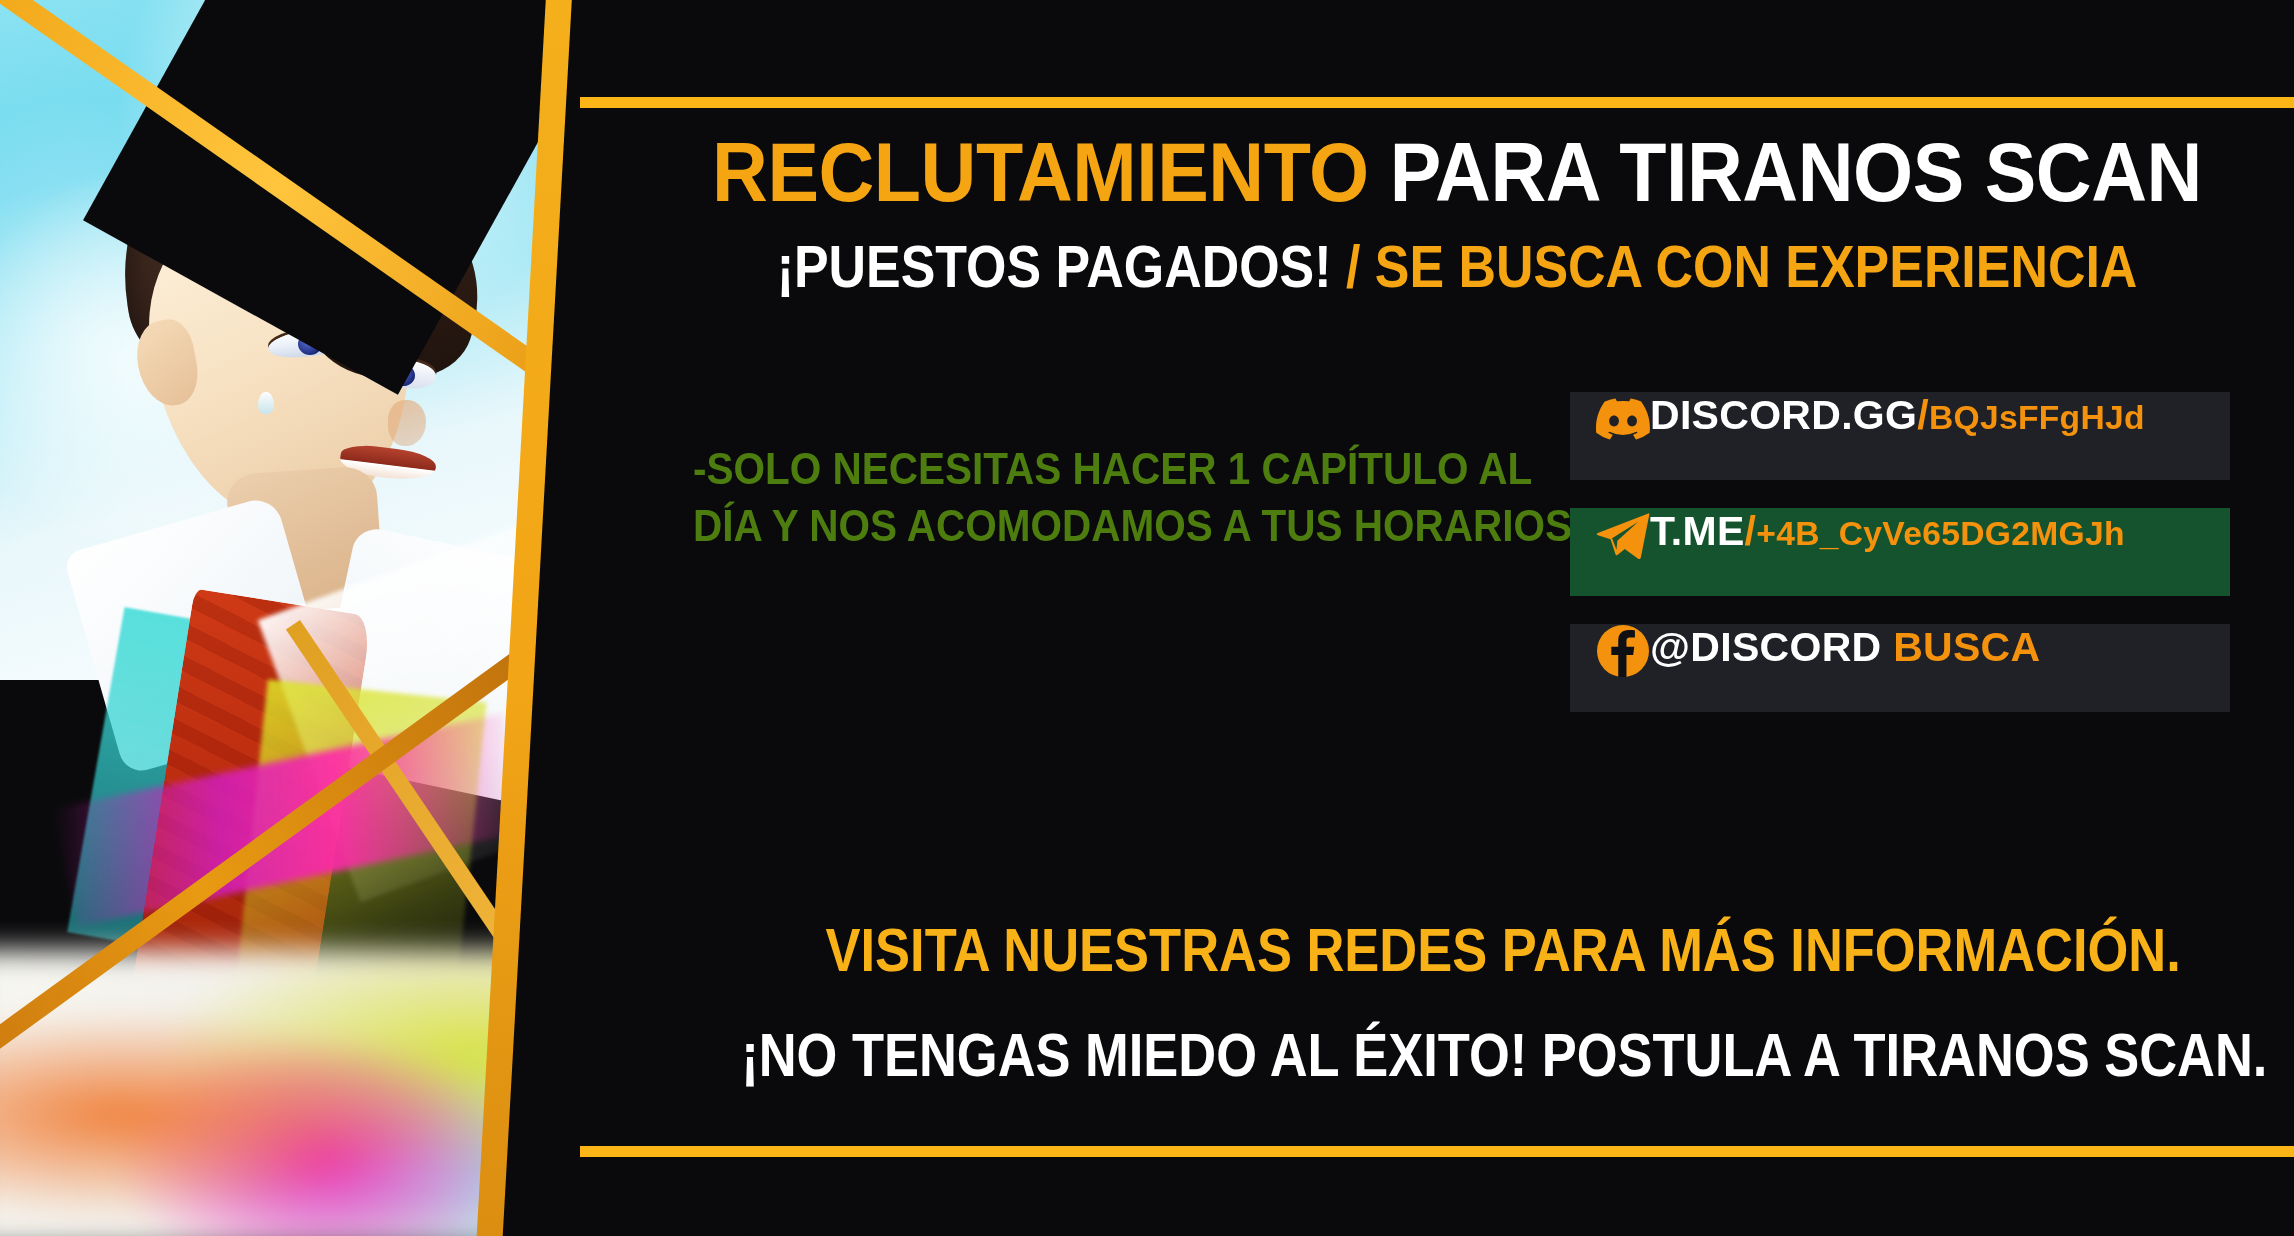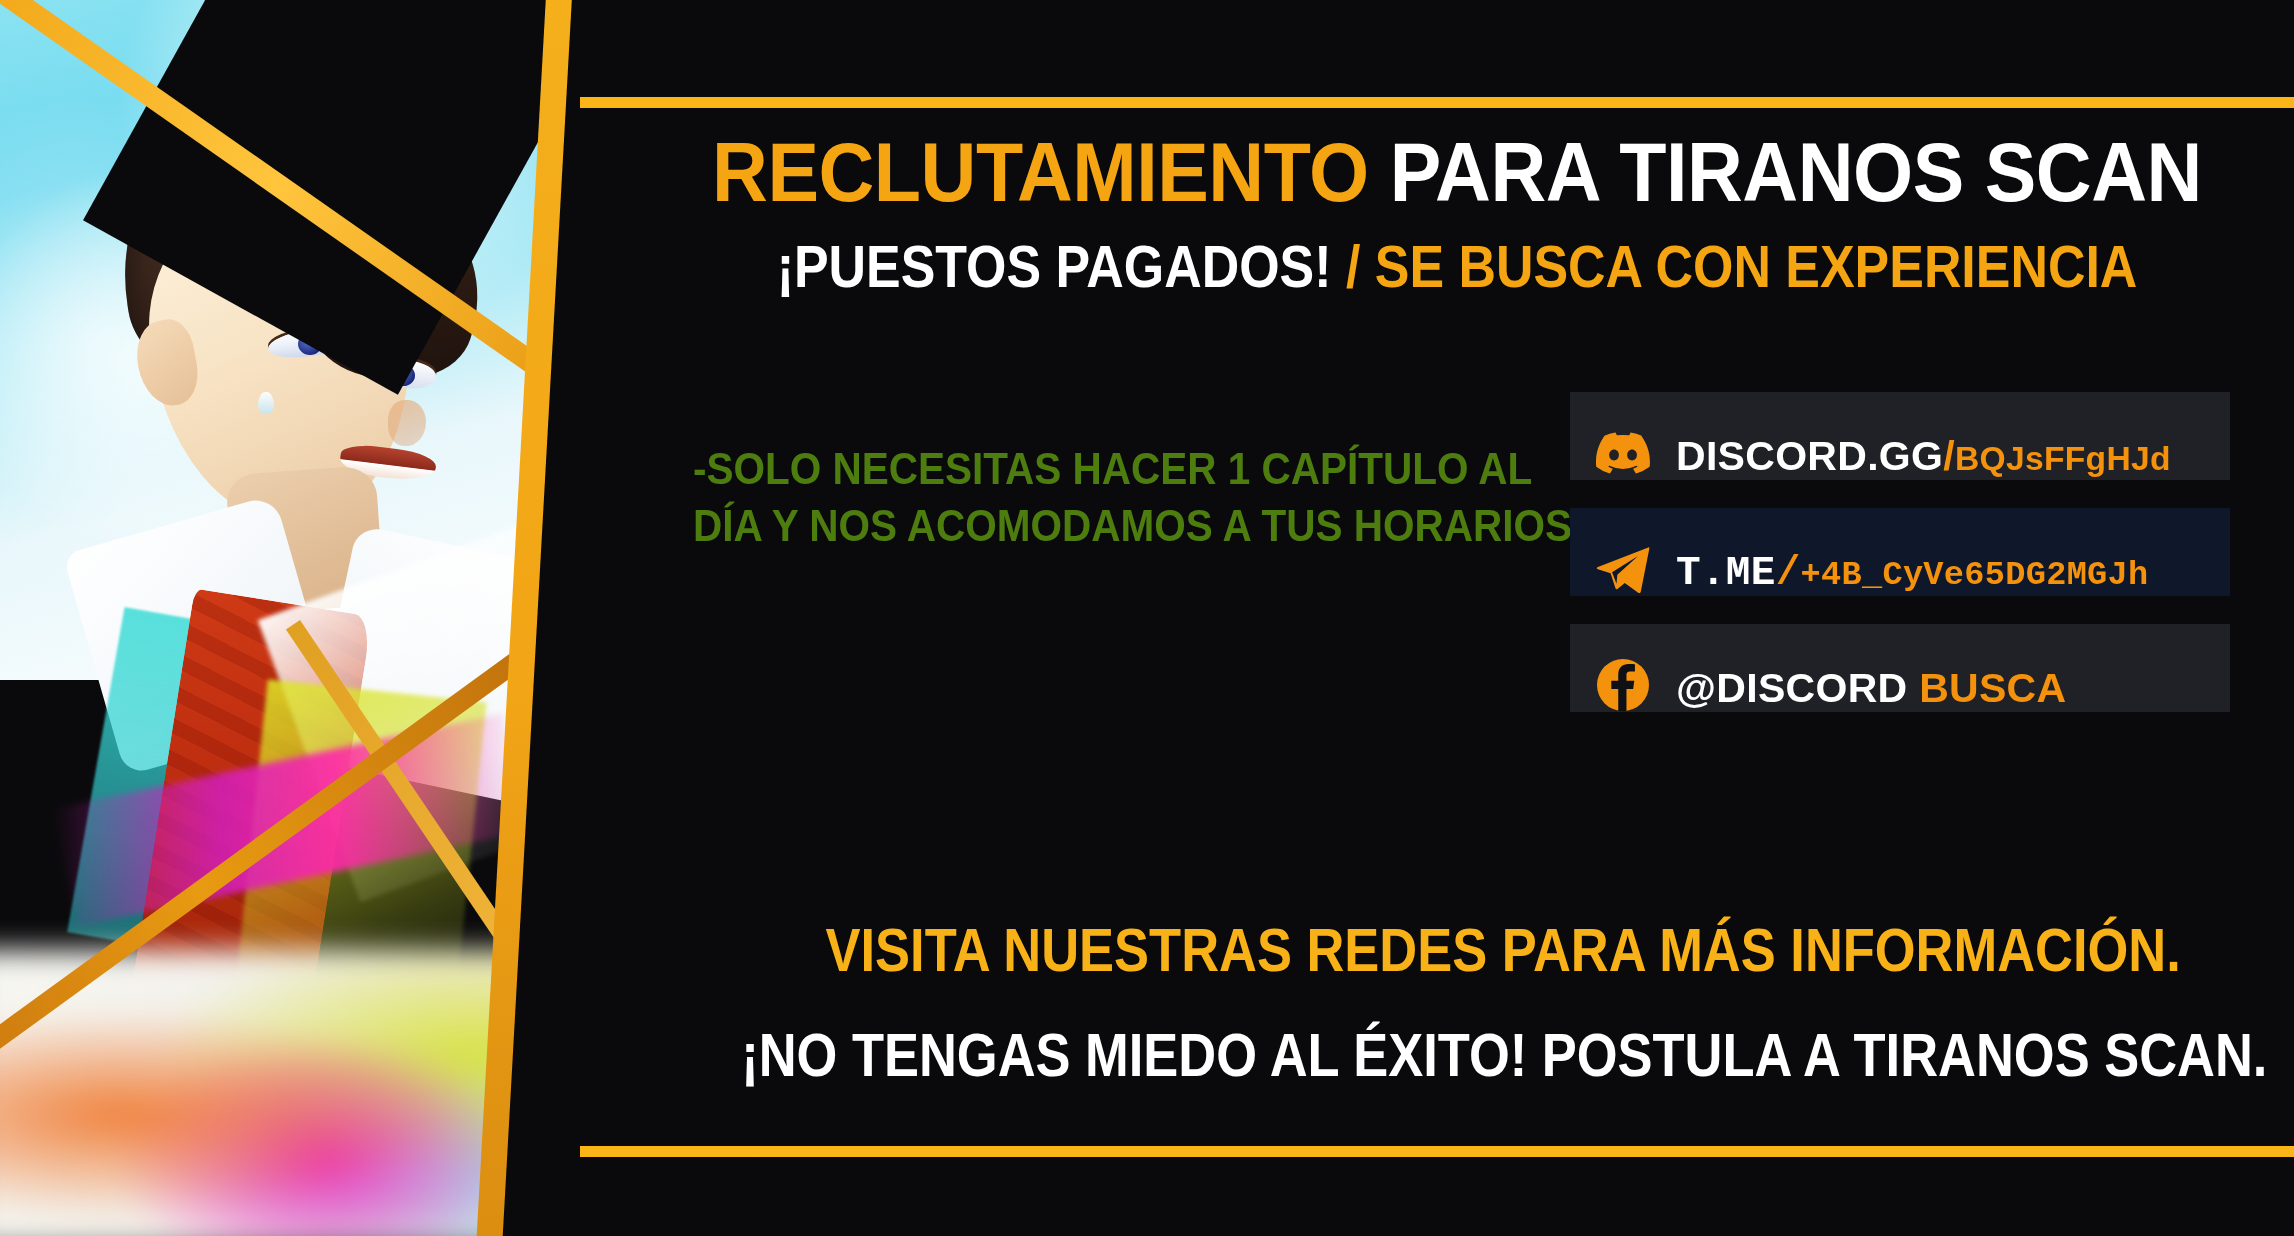--- a/index.html
+++ b/index.html
@@ -307,28 +307,27 @@
     transform:scaleX(0.9);
     white-space:nowrap;
   }
 
   
   .contacts {
     position:absolute; left:950px; top:392px;
     width:660px;
   }
   .contact-card {
-    display:flex; align-items:flex-end;
+    display:flex; align-items:flex-start;
     background:#1f2126;
     height:88px;
     margin-bottom:28px;
     padding:0 26px;
-    gap:26px;
-  }
-  .contact-card.telegram { background:#0f172a;font-family:Liberation Mono, monospace; }
+  }
+  .contact-card.telegram { background:#14532d; }
   .c-icon { flex:0 0 auto; width:54px; height:54px; display:flex; align-items:center; justify-content:center; }
   .c-text {
     font-size:41px; font-weight:bold; color:#ffffff;
     letter-spacing:0.3px; white-space:nowrap;
   }
   .c-text .accent { color:#f5920d; }
   .c-text .sc { font-size:0.82em; }
 
   
   .cta {

